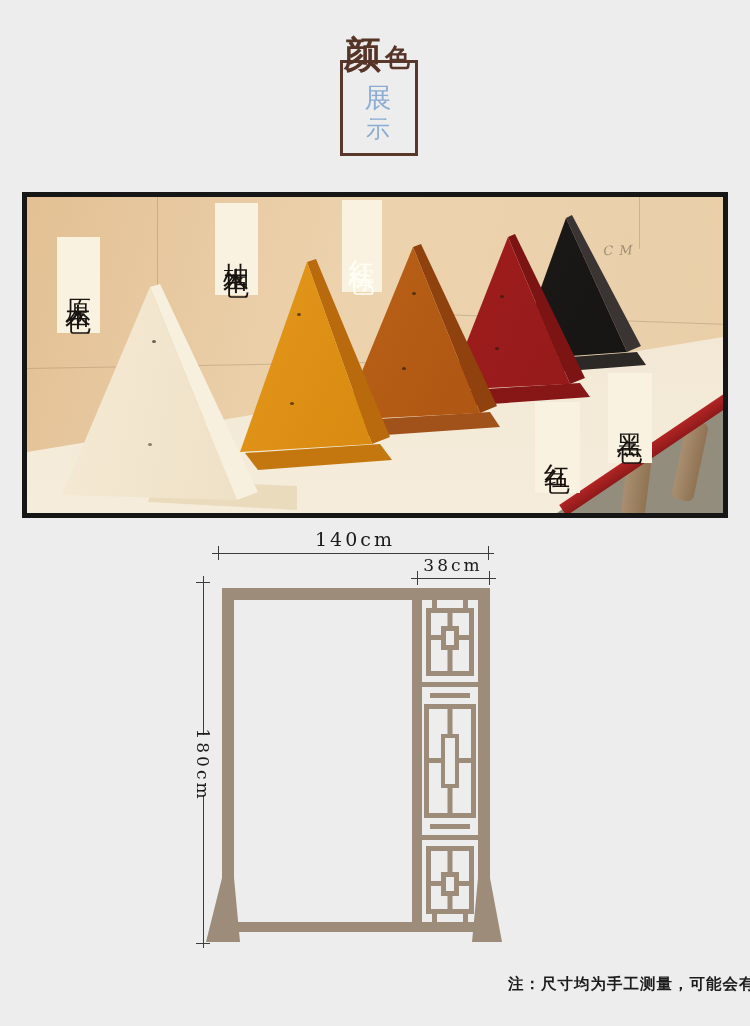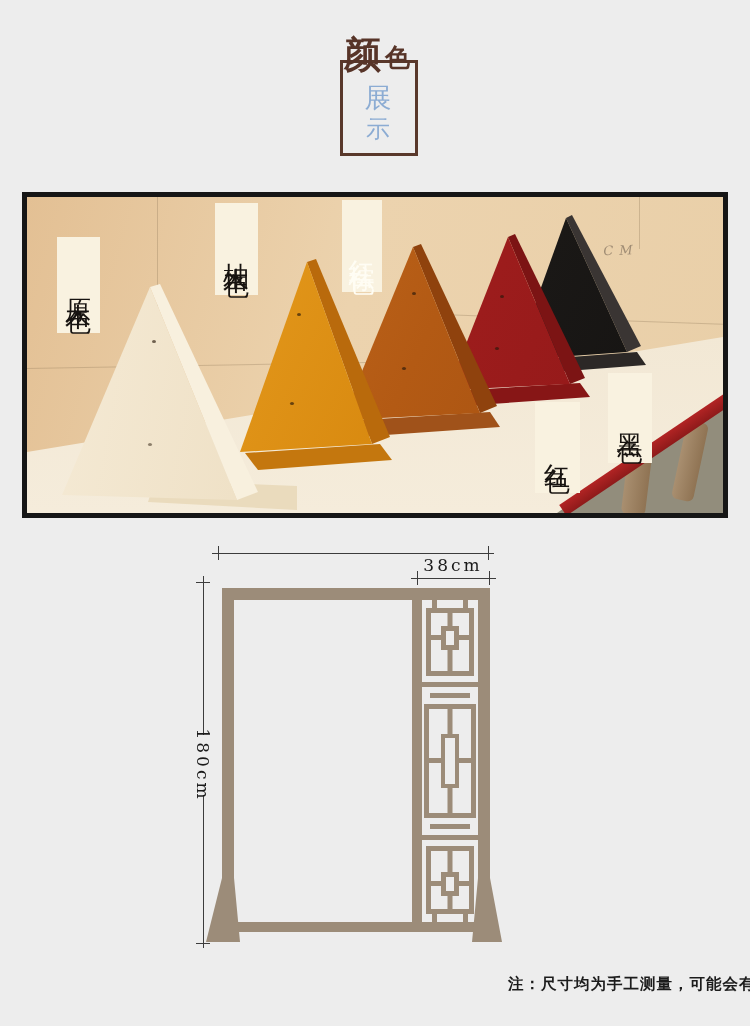--- a/index.html
+++ b/index.html
@@ -193,20 +193,21 @@
           <rect x="37" y="281" width="10" height="5"></rect>
         <rect x="10" y="314" width="5" height="8"></rect>
           <rect x="41" y="314" width="5" height="8"></rect>
       </g>
     </g>
   </svg>
 
   <div class="dline dim-h" style="left:22px;top:25px;width:282px;"></div>
   <div class="tick-v" style="left:28px;top:18px;"></div>
   <div class="tick-v" style="left:298px;top:18px;"></div>
+  <div class="dimtext txt140">140cm</div>
 
   <div class="dline dim-h" style="left:221px;top:50px;width:85px;"></div>
   <div class="tick-v" style="left:227px;top:43px;"></div>
   <div class="tick-v" style="left:299px;top:43px;"></div>
   <div class="dimtext txt38">38cm</div>
 
   <div class="dline dim-v" style="left:13px;top:48px;height:159px;"></div>
   <div class="dline dim-v" style="left:13px;top:267px;height:153px;"></div>
   <div class="tick-h" style="left:6px;top:54px;"></div>
   <div class="tick-h" style="left:6px;top:415px;"></div>

